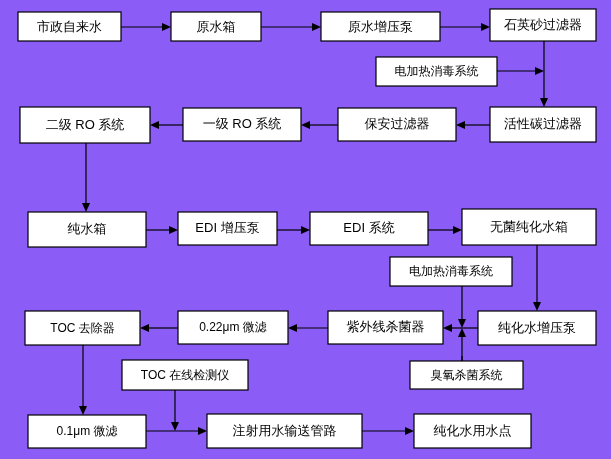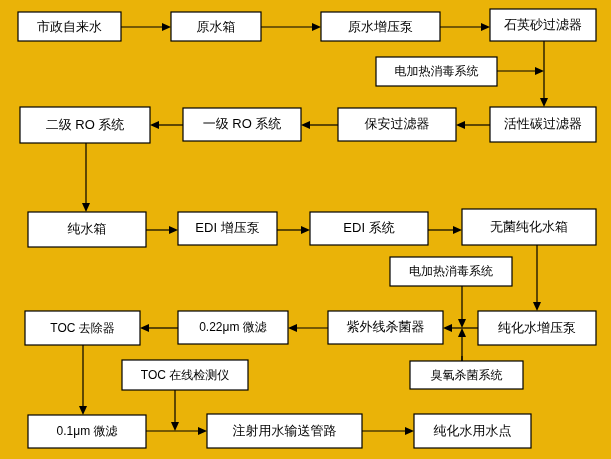--- a/index.html
+++ b/index.html
@@ -7,21 +7,21 @@
     padding: 0;
     background: #ffffff;
   }
   body {
     font-family: "Liberation Sans", "DejaVu Sans", sans-serif;
   }
   #diagram-root {
     position: relative;
     width: 611px;
     height: 459px;
-    background: #eab308;
+    background: #8b5cf6;
     overflow: hidden;
   }
   svg.flow {
     position: absolute;
     left: 0;
     top: 0;
     width: 611px;
     height: 459px;
     display: block;
   }

